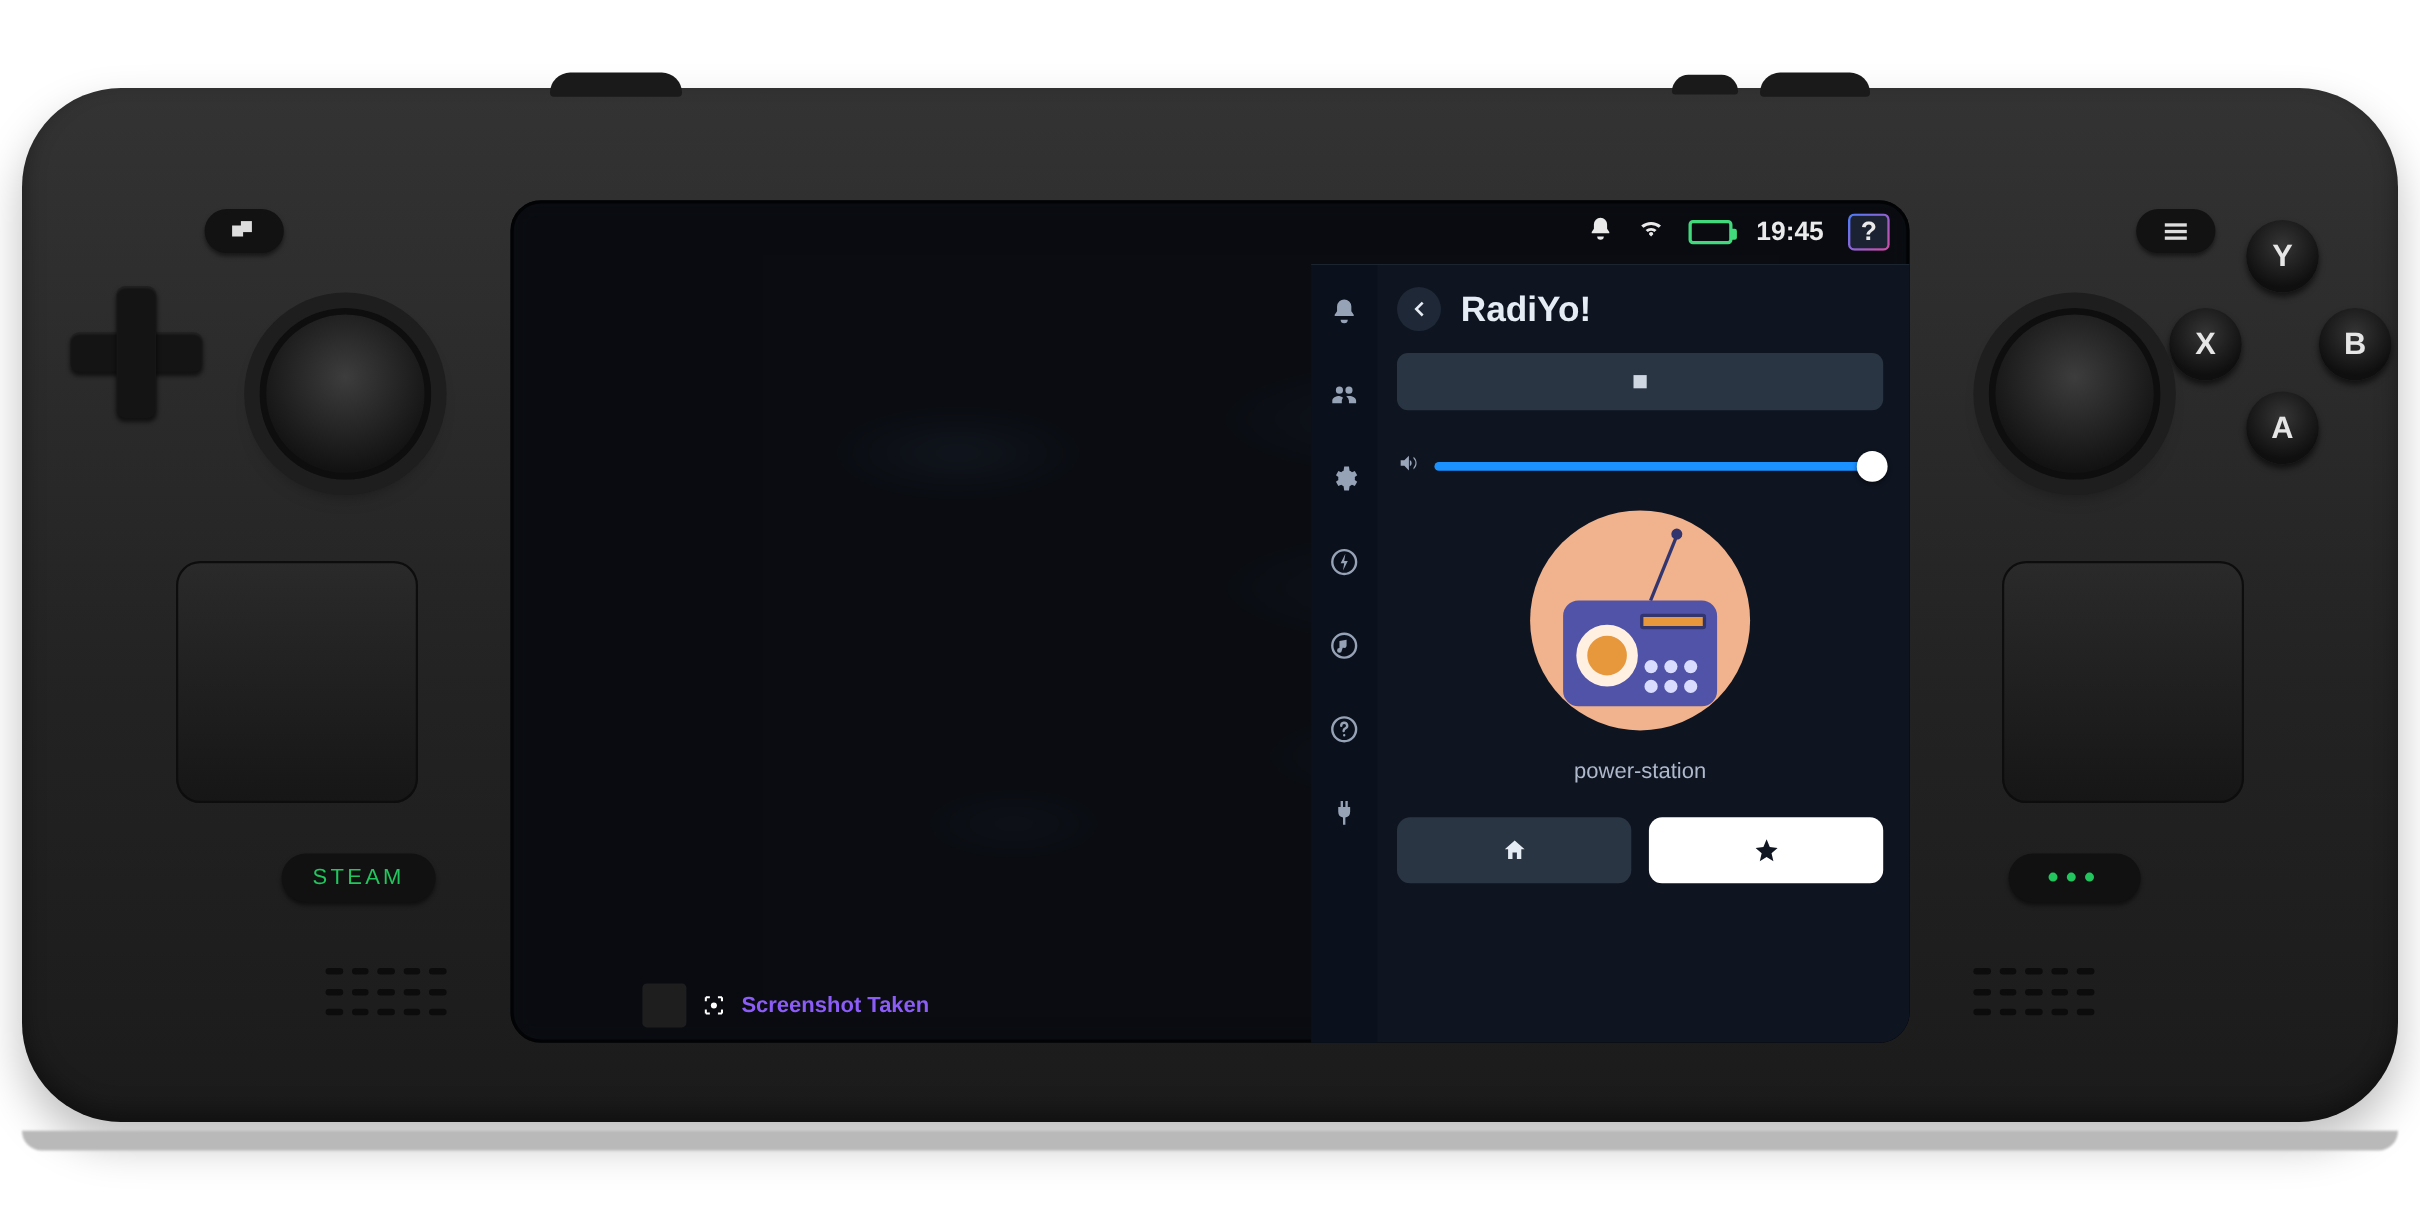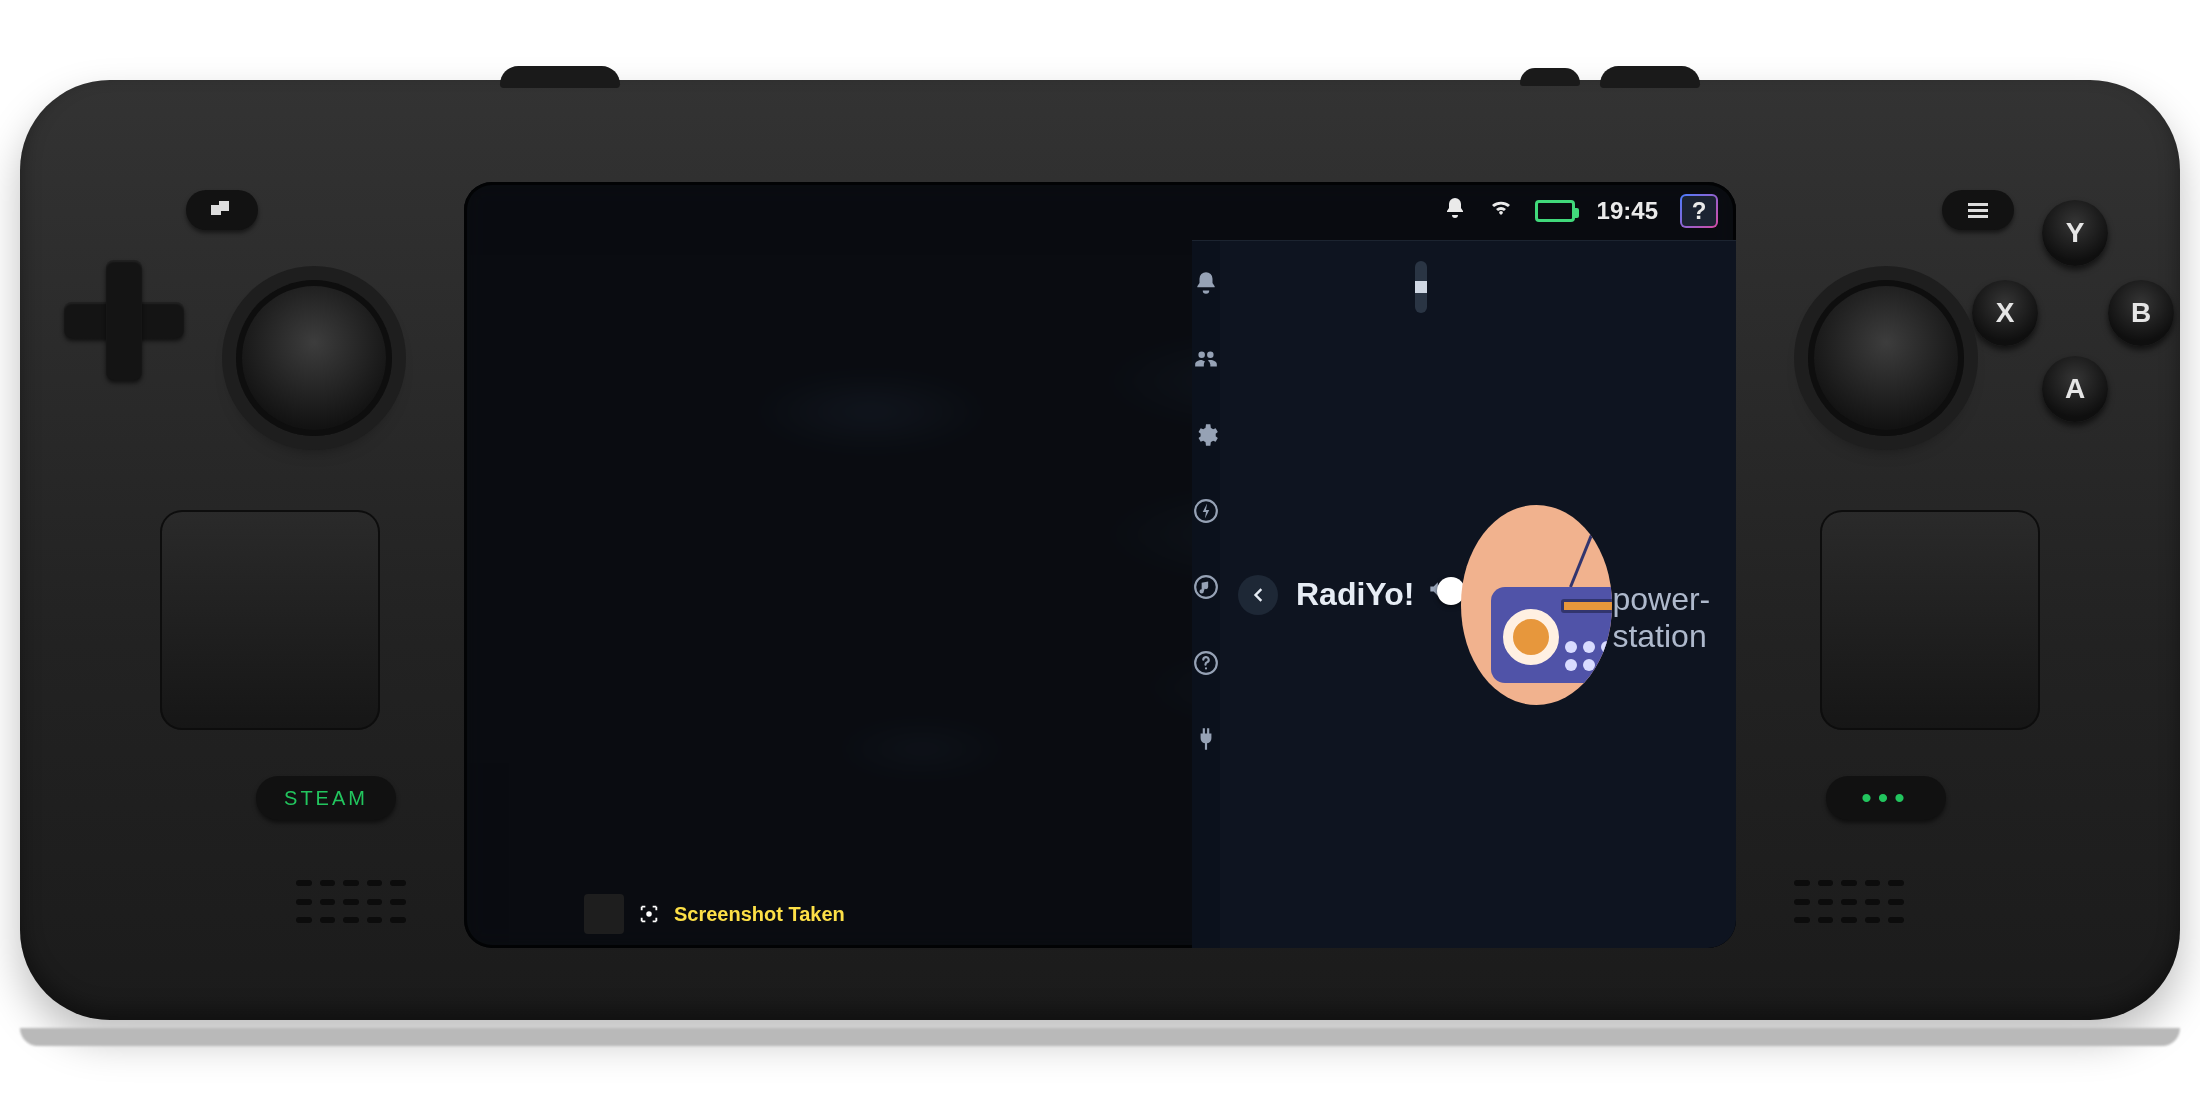--- a/index.html
+++ b/index.html
@@ -147,21 +147,21 @@
   }
   .qa-rail {
     width: 60px; background: #0b111c;
     display: flex; flex-direction: column; align-items: center;
     padding-top: 28px; gap: 48px;
     color: #96a2b5;
   }
   .qa-rail .ritem { width: 28px; height: 28px; display:flex; align-items:center; justify-content:center; cursor:pointer; }
   .qa-rail svg { width: 26px; height: 26px; fill: currentColor; }
 
-  .qa-main { flex: 1; padding: 20px 24px 0 18px; display:flex; flex-direction:row; color:#e6ecf4; }
+  .qa-main { flex: 1; padding: 20px 24px 0 18px; display:flex; flex-direction:column; color:#e6ecf4; }
   .qa-header { display:flex; align-items:center; gap:18px; margin-bottom: 20px; }
   .backbtn { width:40px; height:40px; border-radius:50%; background:#1e2836;
              display:flex;align-items:center;justify-content:center; cursor:pointer; }
   .backbtn svg{ width:20px;height:20px;fill:#e6ecf4; }
   .qa-title { font-size: 32px; font-weight: 800; }
 
   .stopbtn {
     height: 52px; border-radius: 10px; background:#2a3544;
     display:flex; align-items:center; justify-content:center;
     cursor:pointer; margin-bottom: 38px;
@@ -186,33 +186,33 @@
   .radio-slot { position:absolute; bottom:92px; left:100px; width:60px; height:14px;
     background:#e7973c; border:3px solid #32356e; border-radius:3px; }
   .radio-dots { position:absolute; bottom:34px; left:104px; display:grid;
     grid-template-columns:repeat(3,12px); gap:6px; }
   .radio-dots span{ width:12px;height:12px;border-radius:50%;background:#d9dcff; }
   .antenna { position:absolute; top:18px; left:108px; width:3px; height:64px;
     background:#32356e; transform:rotate(22deg); transform-origin:bottom; }
   .antenna::after{ content:""; position:absolute; top:-6px; left:-4px; width:10px;height:10px;
     border-radius:50%; background:#32356e; }
 
-  .station { align-self:center; margin-top: 26px; color:#aeb9cc; font-size: 32px; }
+  .station { align-self:center; margin-top: 26px; color:#aeb9cc; font-size: 20px; }
 
   .tab-row { display:flex; gap: 16px; margin-top: 30px; }
   .tabbtn { flex:1; height:60px; border-radius:12px; display:flex;
             align-items:center; justify-content:center; cursor:pointer; }
   .tab-home { background:#2a3544; color:#e6ecf4; }
   .tab-fav  { background:#ffffff; color:#101722; }
   .tabbtn svg{ width:24px;height:24px;fill:currentColor; }
 
   .toast {
     position:absolute; left: 120px; bottom: 14px;
     display:flex; align-items:center; gap:14px;
-    color:#fde047; font-size:20px; font-weight:600;
+    color:#8b5cf6; font-size:20px; font-weight:600;
   }
   .toast .thumb { width:40px; height:40px; background:#1e1e1e; border-radius:4px; }
   .toast svg{ width:22px;height:22px;fill:#fff; }
 
   
   .bg-blur {
     position:absolute; inset:0; filter: blur(10px); opacity:0.45;
     background:
       radial-gradient(120px 40px at 32% 30%, #1a2230, transparent),
       radial-gradient(180px 50px at 64% 26%, #182030, transparent),

